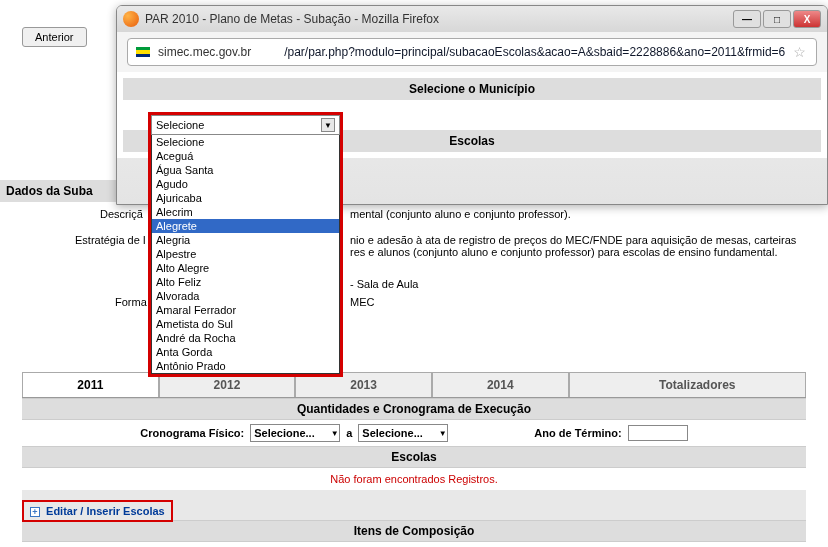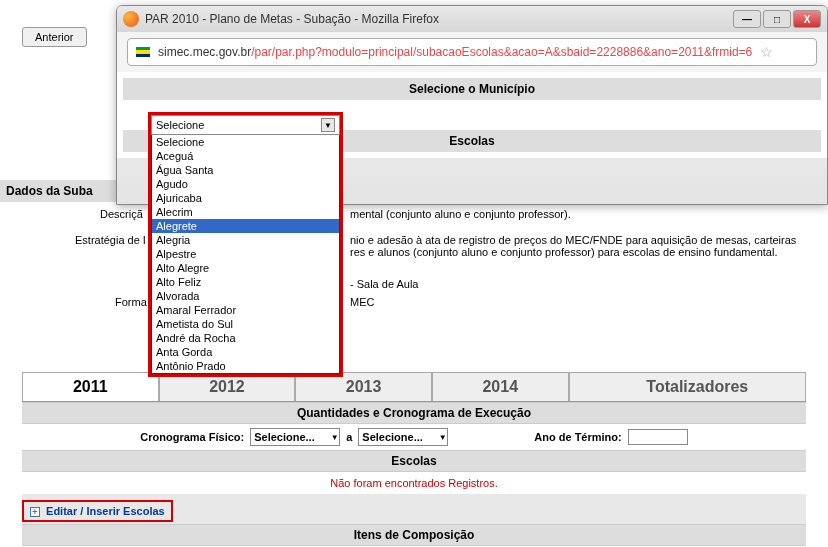--- a/index.html
+++ b/index.html
@@ -102,21 +102,21 @@
       display: flex;
       align-items: center;
       padding: 0 8px;
       font-size: 12px;
     }
     .ff-flag {
       width: 14px; height: 10px; margin-right:8px;
       background: linear-gradient(to bottom, #009b3a 33%, #ffdf00 33% 66%, #002776 66%);
     }
     .ff-url .dom { color: #333; }
-    .ff-url .path { color: #ef4444; }
+    .ff-url .path { color: #0f172a; padding-left: 33px; }
     .ff-star { margin-left: 8px; color: #aaa; font-size: 14px; }
     .ff-content {
       padding: 6px;
       background: #fff;
     }
     .sel-municipio {
       background: #ddd;
       text-align: center;
       font-weight: bold;
       padding: 4px 0;
@@ -192,21 +192,21 @@
       margin-top: 2px;
       border-bottom: 1px solid #999;
     }
     .tab {
       flex: 1;
       text-align: center;
       padding: 5px 0;
       background: #eee;
       border: 1px solid #aaa;
       border-bottom: none;
-      font-size: 16px;
+      font-size: 12px;
       font-weight: bold;
       cursor: pointer;
       color: #555;
     }
     .tab.active {
       background: #fff;
       color: #000;
     }
     .tab.total { flex: 1.6; padding-left: 20px; }
     .cronograma-row {

